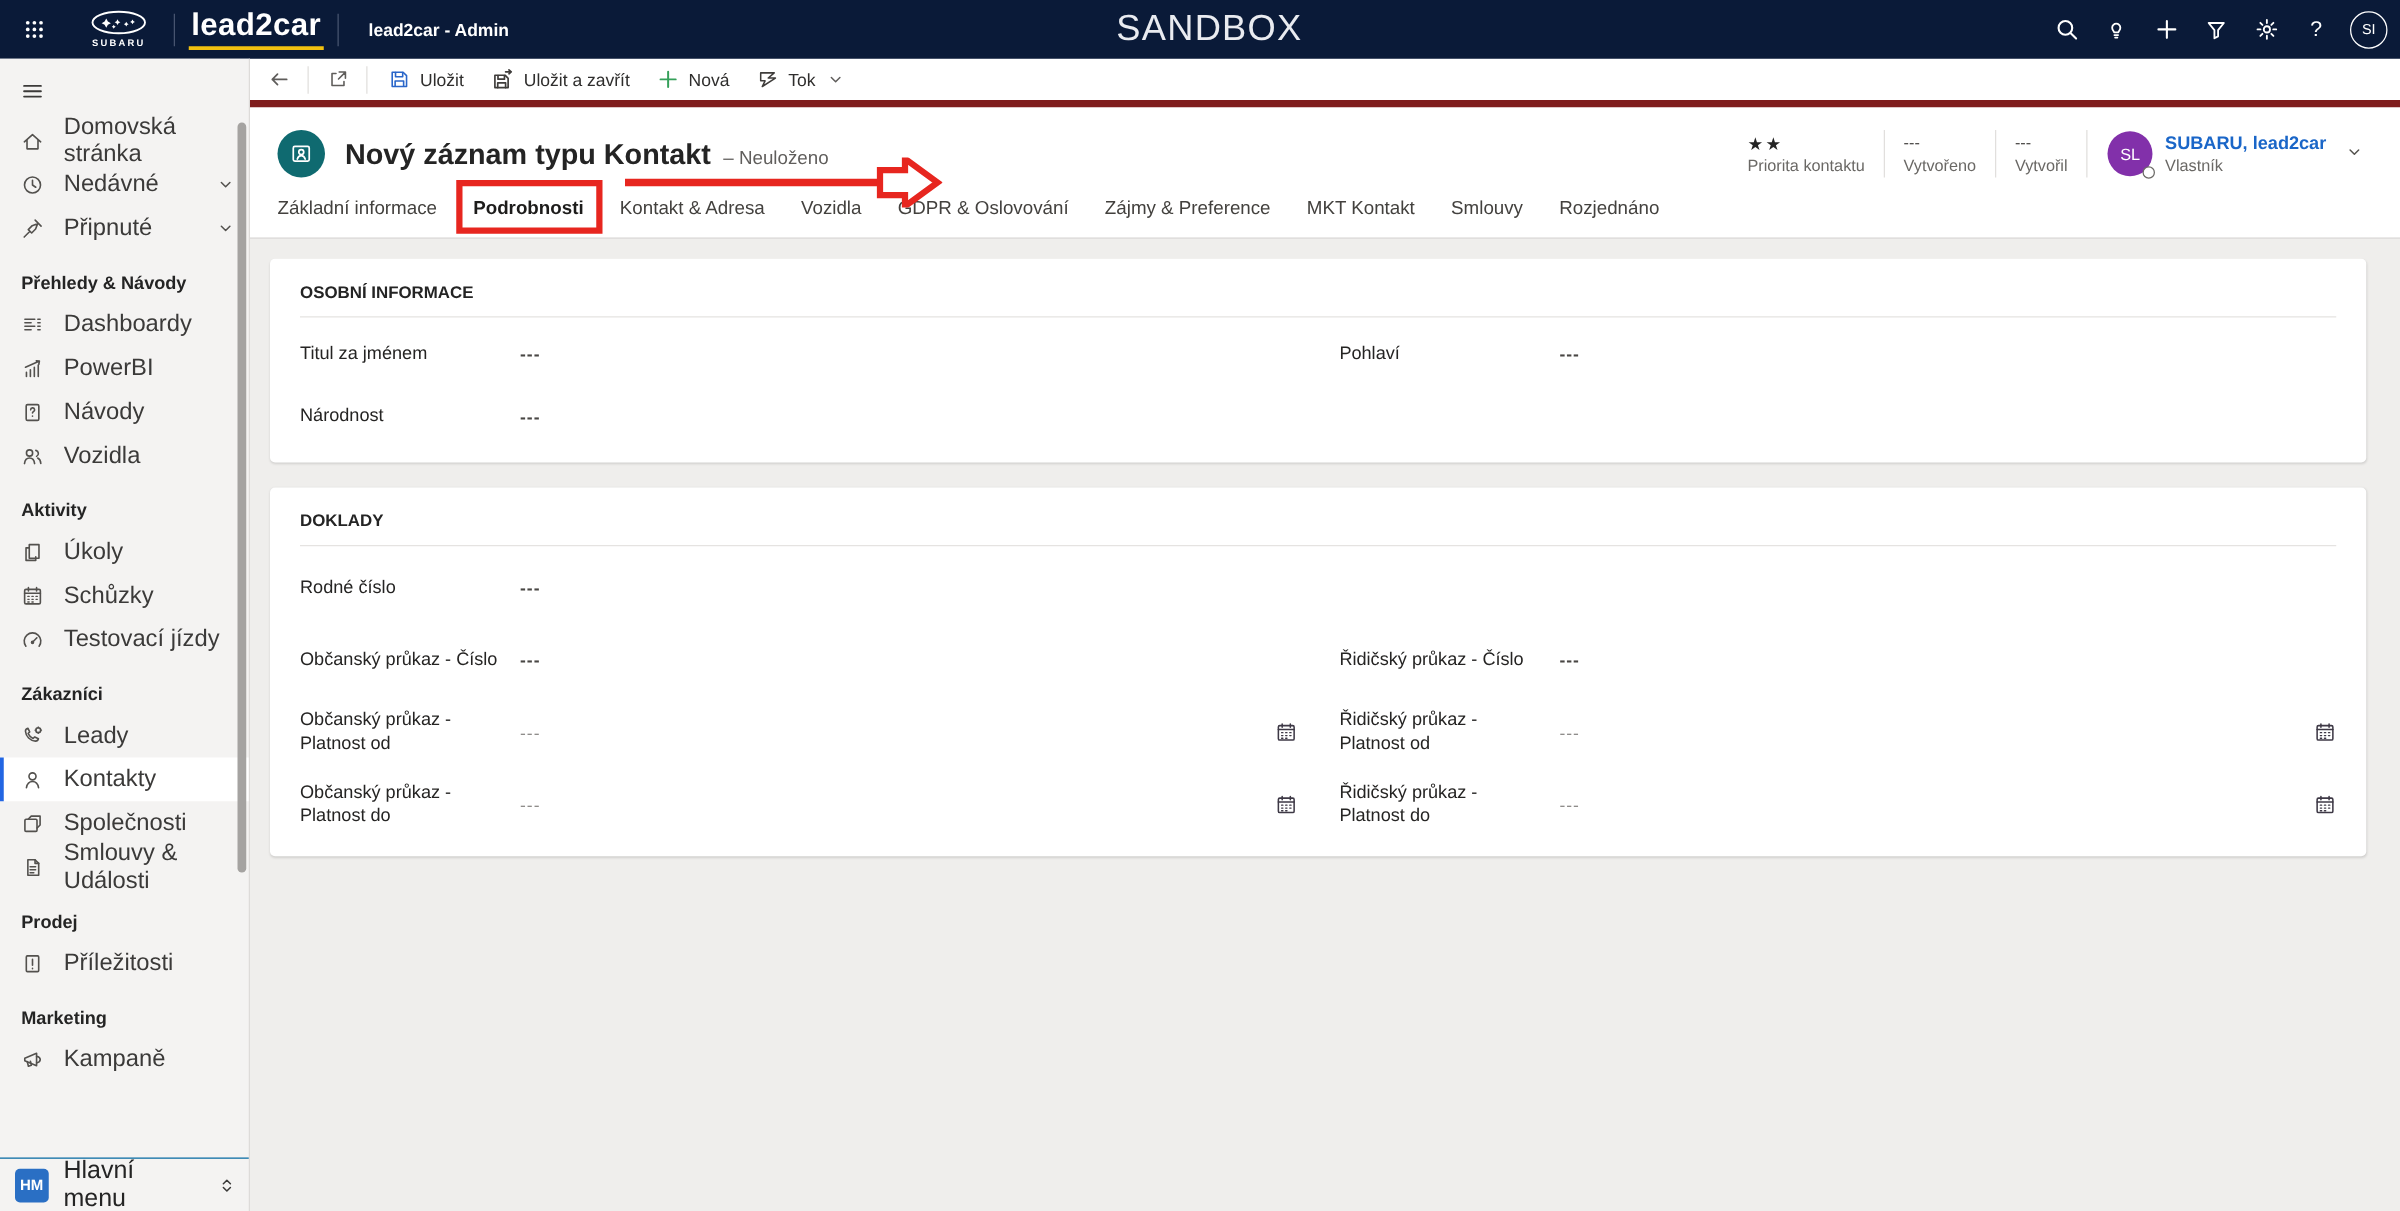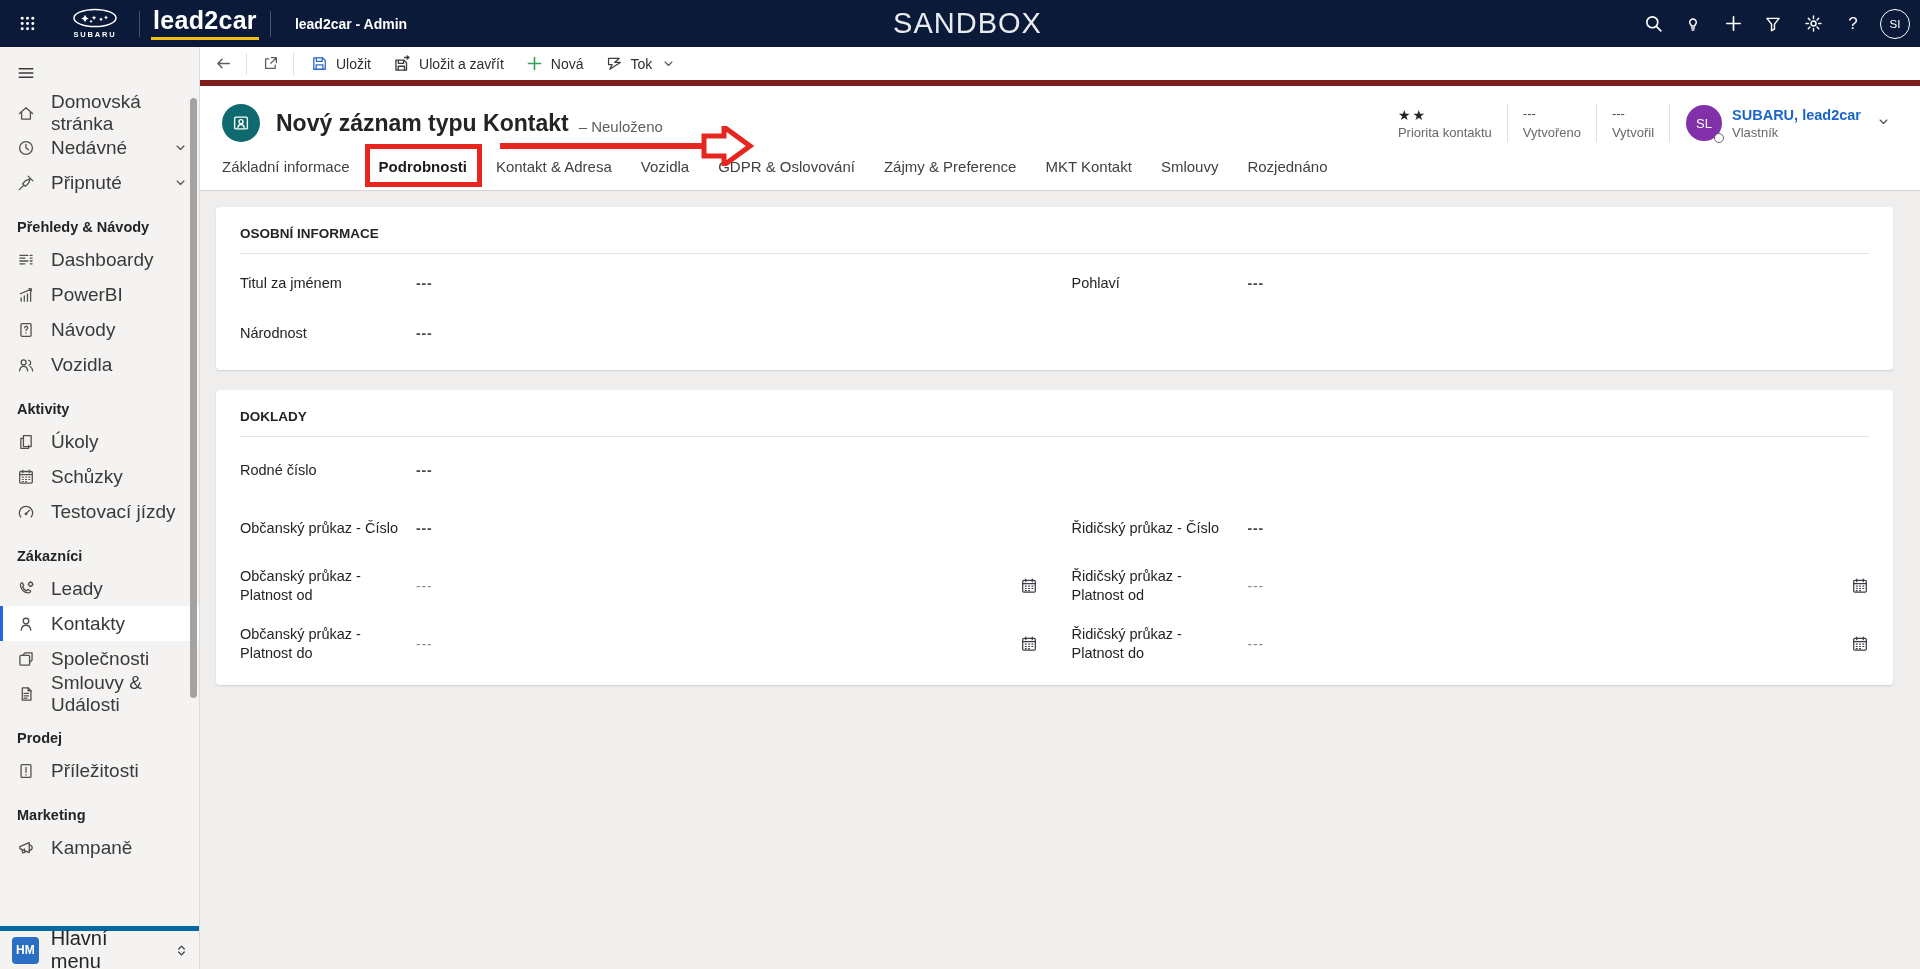--- a/index.html
+++ b/index.html
@@ -37,21 +37,21 @@
     display:flex;flex-direction:column;position:relative}
   .burger{margin:8px 0 0 8px;width:36px;height:36px;background:none;border:none;color:#3b3a39;
     display:flex;align-items:center;justify-content:center}
   .sidebar-nav{flex:1;overflow:hidden;padding-top:4px}
   .nav-item{display:flex;align-items:center;height:35px;padding:0 12px 0 17px;gap:16px;
     font-size:19px;color:#3b3a39}
   .nav-item .icon{color:#53514e}
   .nav-item.selected{background:#fff;border-left:3px solid #2266e3;padding-left:14px}
   .nav-chev{margin-left:auto;color:#605e5c}
   .side-section{font-size:14.5px;font-weight:700;color:#242424;padding:19px 0 7px 17px}
-  .side-footer{height:43px;border-top:5px solid #0369a1;display:flex;align-items:center;
+  .side-footer{height:43px;border-top:1px solid #0369a1;display:flex;align-items:center;
     gap:12px;padding:0 10px 0 12px}
   .hm-badge{width:27px;height:27px;border-radius:4px;background:#2a6fc4;color:#fff;
     font-size:12px;font-weight:700;display:flex;align-items:center;justify-content:center}
   .footer-label{font-size:20px;font-weight:400}
   .footer-expand{margin-left:auto;background:none;border:none;color:#3b3a39;display:flex}
   .scroll-thumb{position:absolute;top:51px;right:2px;width:7px;height:600px;background:#a5a3a1;
     border-radius:3.5px}
 
   
   .command-bar{height:39px;background:#fff;border-bottom:6px solid #7f1d1d;display:flex;

